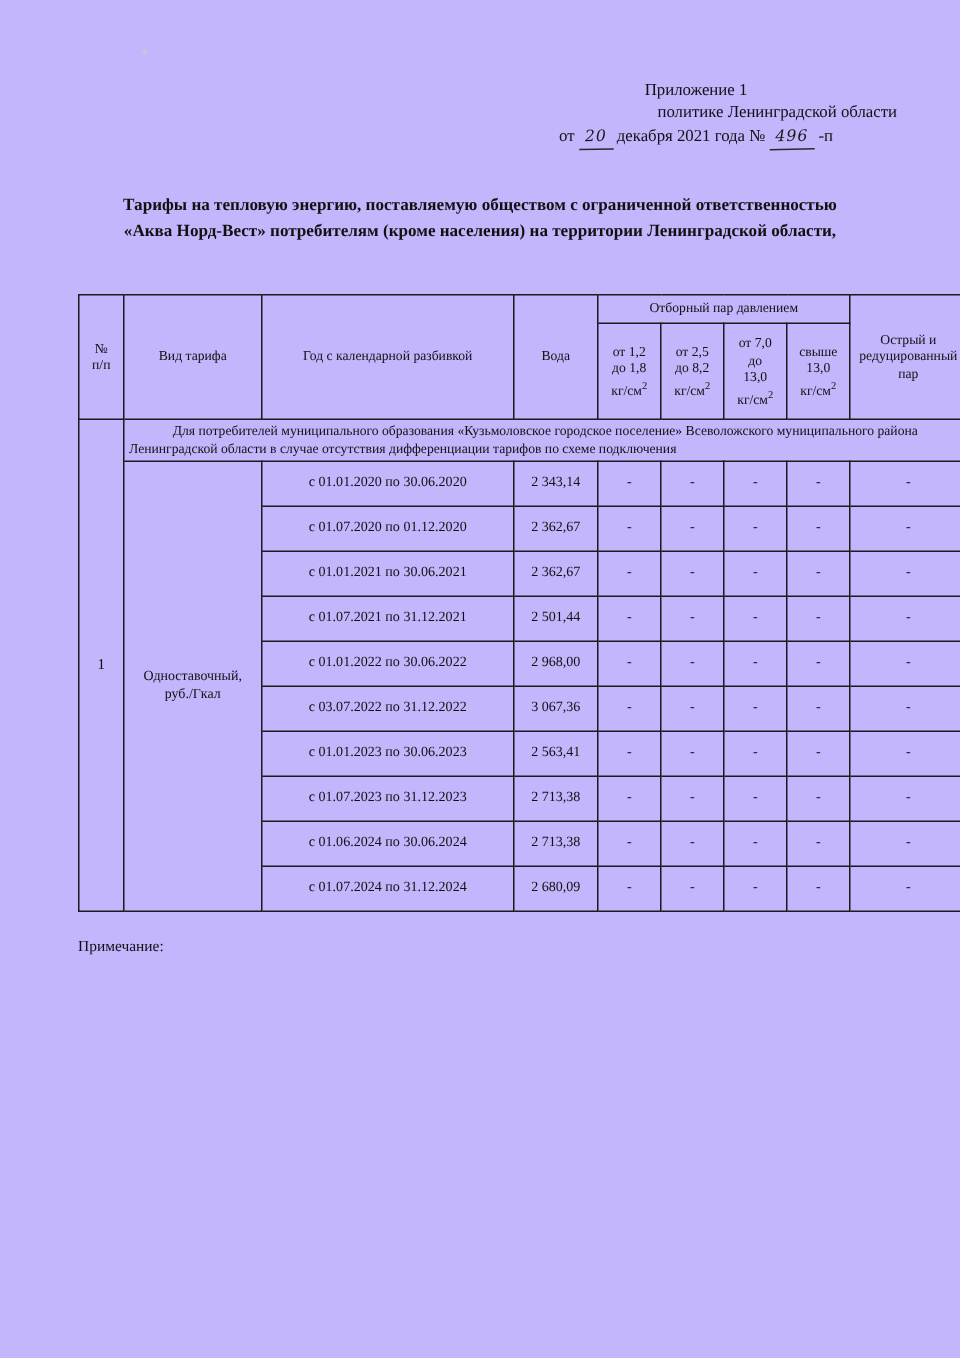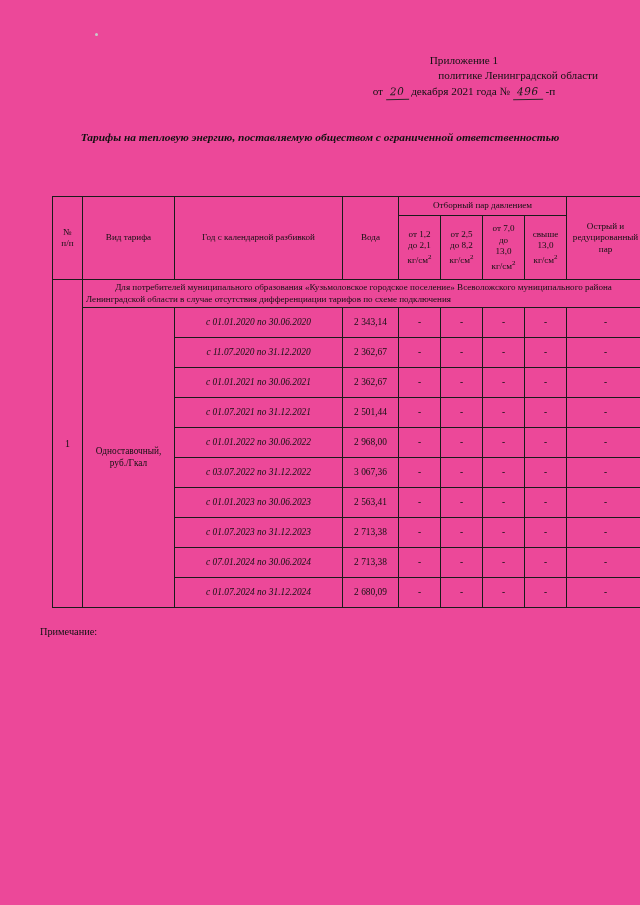--- a/index.html
+++ b/index.html
@@ -15,21 +15,21 @@
     color: #111111;
     overflow: hidden;
   }
 
   .page {
     position: absolute;
     left: 0;
     top: 0;
     width: 640px;
     height: 905px;
-    background: #ec4899;
+    background: #c4b5fd;
   }
 
   .speck {
     position: absolute;
     left: 95px;
     top: 33px;
     width: 3px;
     height: 3px;
     background: #c9c9c9;
     border-radius: 50%;
@@ -69,21 +69,21 @@
   .doc-title {
     position: absolute;
     left: 42px;
     top: 129px;
     width: 556px;
     text-align: center;
     font-weight: bold;
     font-size: 11.4px;
     line-height: 17px;
   }
-  .doc-title .t-line { white-space: nowrap; font-style: italic; }
+  .doc-title .t-line { white-space: nowrap; }
 
   
   .tbl-wrap {
     position: absolute;
     left: 52px;
     top: 196px;
     width: 546px;
   }
   table.main {
     border-collapse: collapse;
@@ -132,33 +132,32 @@
     text-align: left;
     vertical-align: top;
     padding-left: 5px;
     padding-top: 3px;
     font-size: 9.3px;
     line-height: 11.5px;
   }
   td.period {
     font-size: 9.4px;
     height: 25px;
-    font-style: italic;
   }
   td.val {
     font-size: 9.4px;
   }
   td.dash {
     font-size: 9.4px;
   }
 
   
   .note {
     position: absolute;
-    left: 40px;
+    left: 52px;
     top: 624px;
     width: 546px;
     font-size: 10.3px;
     line-height: 15.4px;
   }
   .note .note-label { text-align: left; }
   .note .note-body {
     text-align: justify;
     text-align-last: left;
   }
@@ -177,20 +176,21 @@
       <span>от</span>
       <span class="ink">20</span>
       <span>декабря 2021 года №</span>
       <span class="ink">496</span>
       <span>-п</span>
     </div>
   </div>
 
   <div class="doc-title">
     <div class="t-line">Тарифы на тепловую энергию, поставляемую обществом с ограниченной ответственностью</div>
+    <div class="t-line">«Аква Норд-Вест» потребителям (кроме населения) на территории Ленинградской области,</div>
   </div>
 
   <div class="tbl-wrap">
     <table class="main">
       <colgroup>
         <col class="col-np">
           <col class="col-vid">
           <col class="col-god">
           <col class="col-voda">
         <col class="col-p1">
@@ -211,21 +211,21 @@
           <th class="hd" colspan="4">Отборный пар давлением</th>
           <th class="hd head-tall" rowspan="2">
             <div>Острый и</div>
             <div>редуцированный</div>
             <div>пар</div>
           </th>
         </tr>
         <tr>
           <th class="hd">
             <div>от 1,2</div>
-            <div>до 2,1</div>
+            <div>до 1,8</div>
             <div><span>кг/см</span><span class="sup">2</span></div>
           </th>
           <th class="hd">
             <div>от 2,5</div>
             <div>до 8,2</div>
             <div><span>кг/см</span><span class="sup">2</span></div>
           </th>
           <th class="hd">
             <div>от 7,0</div>
             <div>до</div>
@@ -251,21 +251,21 @@
           </td>
           <td class="period">с 01.01.2020 по 30.06.2020</td>
           <td class="val">2 343,14</td>
           <td class="dash">-</td>
           <td class="dash">-</td>
           <td class="dash">-</td>
           <td class="dash">-</td>
           <td class="dash">-</td>
         </tr>
         <tr>
-          <td class="period">с 11.07.2020 по 31.12.2020</td>
+          <td class="period">с 01.07.2020 по 01.12.2020</td>
           <td class="val">2 362,67</td>
           <td class="dash">-</td>
           <td class="dash">-</td>
           <td class="dash">-</td>
           <td class="dash">-</td>
           <td class="dash">-</td>
         </tr>
         <tr>
           <td class="period">с 01.01.2021 по 30.06.2021</td>
           <td class="val">2 362,67</td>
@@ -314,21 +314,21 @@
         <tr>
           <td class="period">с 01.07.2023 по 31.12.2023</td>
           <td class="val">2 713,38</td>
           <td class="dash">-</td>
           <td class="dash">-</td>
           <td class="dash">-</td>
           <td class="dash">-</td>
           <td class="dash">-</td>
         </tr>
         <tr>
-          <td class="period">с 07.01.2024 по 30.06.2024</td>
+          <td class="period">с 01.06.2024 по 30.06.2024</td>
           <td class="val">2 713,38</td>
           <td class="dash">-</td>
           <td class="dash">-</td>
           <td class="dash">-</td>
           <td class="dash">-</td>
           <td class="dash">-</td>
         </tr>
         <tr>
           <td class="period">с 01.07.2024 по 31.12.2024</td>
           <td class="val">2 680,09</td>

